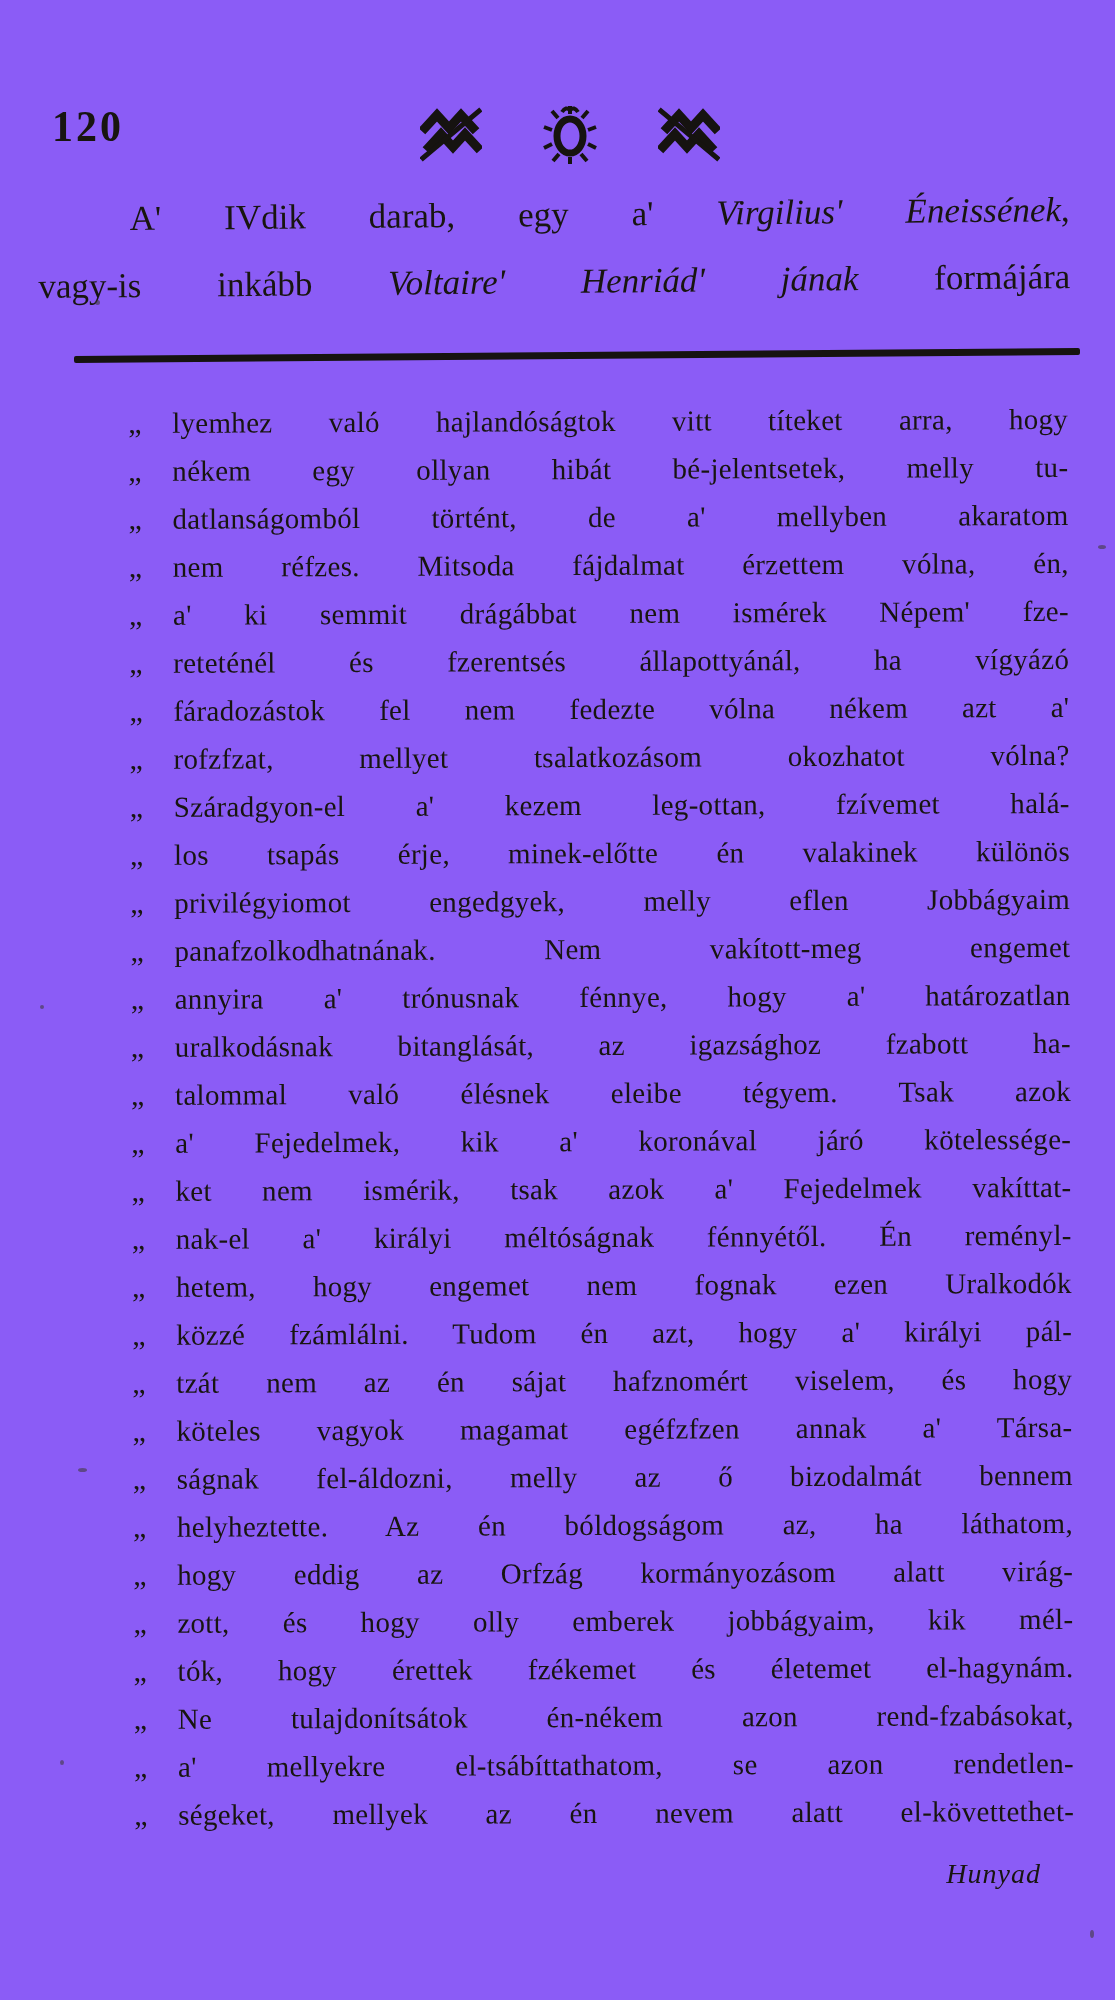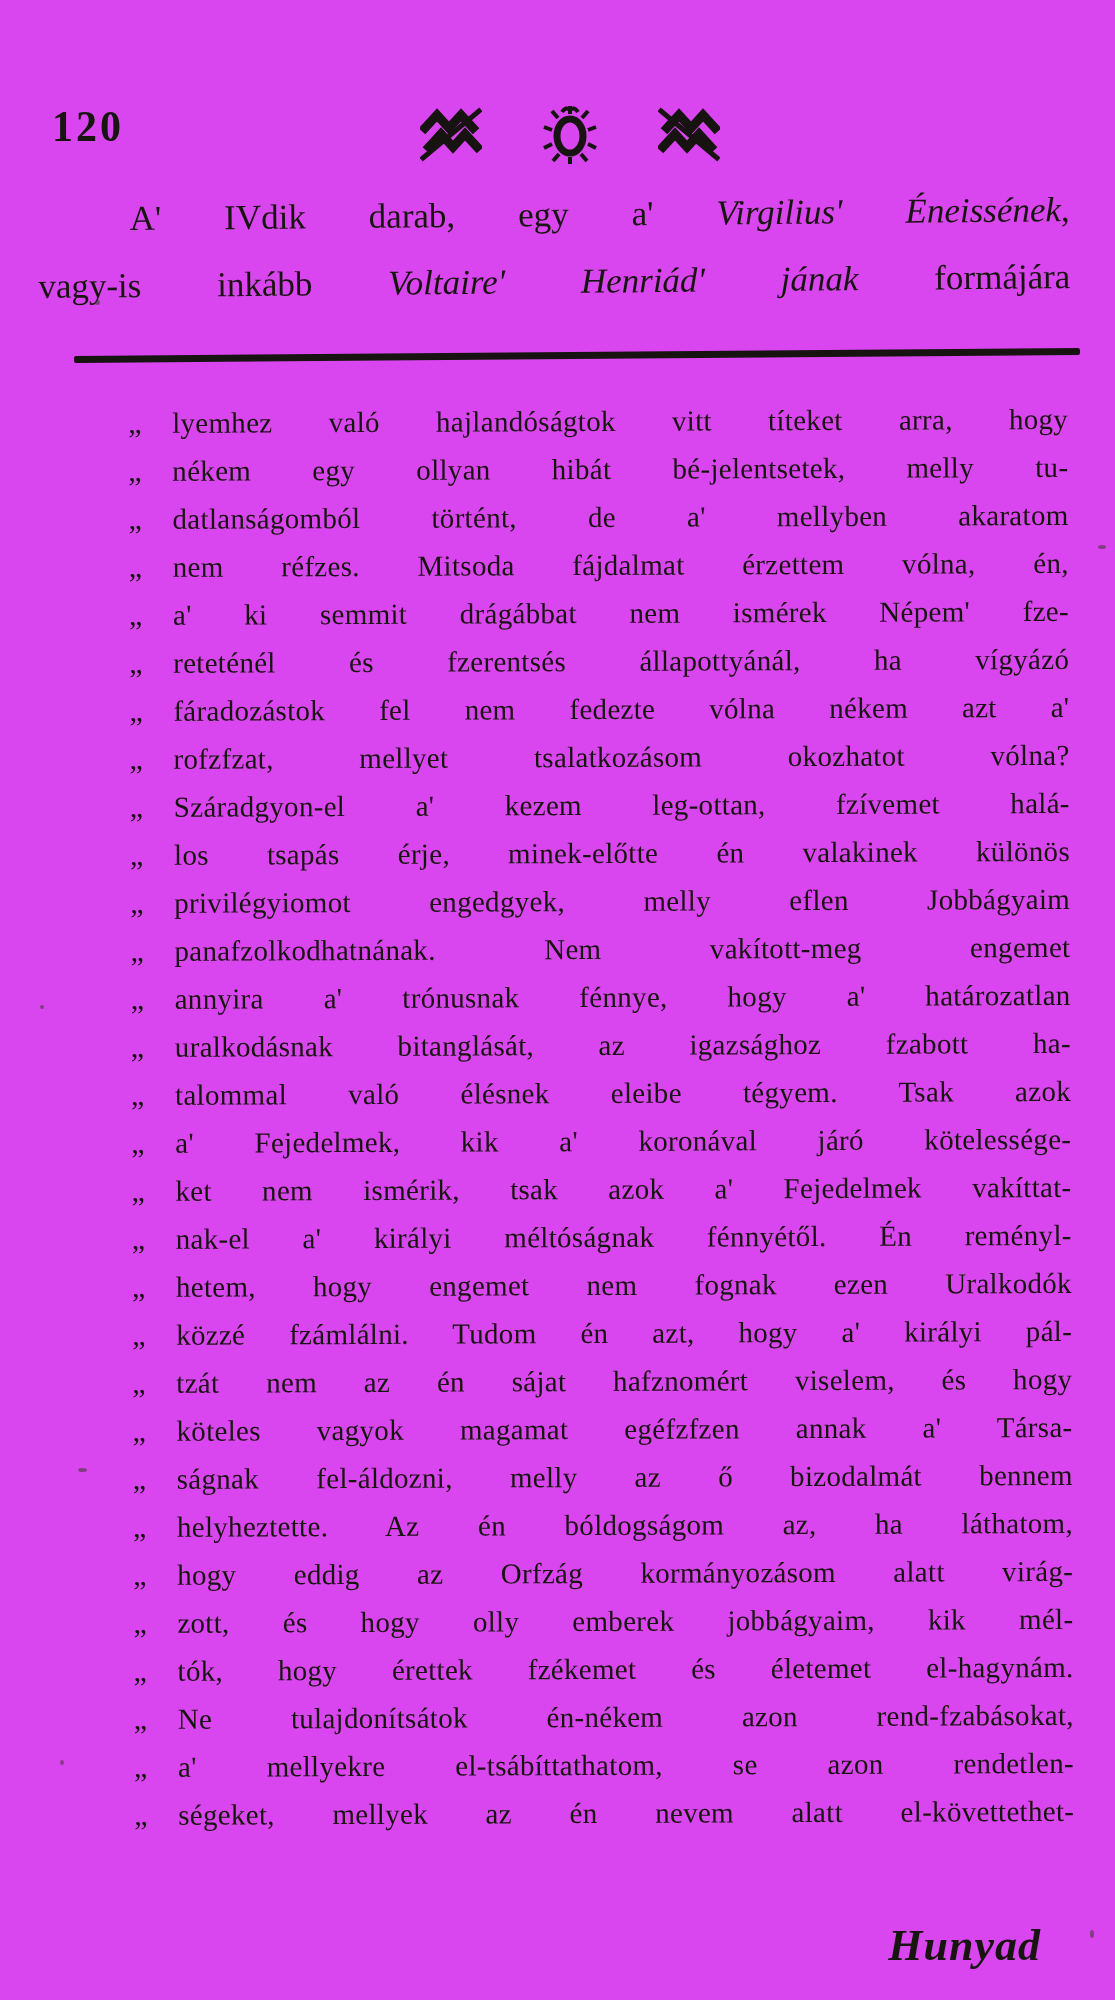--- a/index.html
+++ b/index.html
@@ -1,19 +1,19 @@
 <!DOCTYPE html>
 <html><head>
 <meta charset="utf-8">
 <style>
   html,body{margin:0;padding:0;background:#e8e6e0;}
   #page{
     position:relative;
     width:1115px;height:2000px;
-    background:#d946ef;
+    background:#8b5cf6;
     overflow:hidden;
     font-family:"Liberation Serif","DejaVu Serif",serif;
     color:#181510;
   }
   
   .pagenum{
     position:absolute;top:102px;left:52px;
     font-size:42px;font-weight:700;letter-spacing:3px;
     transform:scaleY(1.05);
   }
@@ -51,22 +51,22 @@
     white-space:nowrap;
   }
   .qm{flex:0 0 44px;font-size:30px;}
   .qt{
     flex:1 1 auto;display:block;white-space:normal;
     text-align:justify;text-align-last:justify;
     letter-spacing:0.3px;
   }
   
   .catchword{
-    position:absolute;top:1920px;right:74px;
-    font-size:44px;font-style:italic;letter-spacing:1px;font-weight:bold;
+    position:absolute;top:1858px;right:74px;
+    font-size:28px;font-style:italic;letter-spacing:1px;
   }
   
   .speck{position:absolute;background:#3a362e;border-radius:50%;opacity:.55;}
 </style>
 </head>
 <body>
 
 <div id="page">
 
   <div class="pagenum">120</div>

